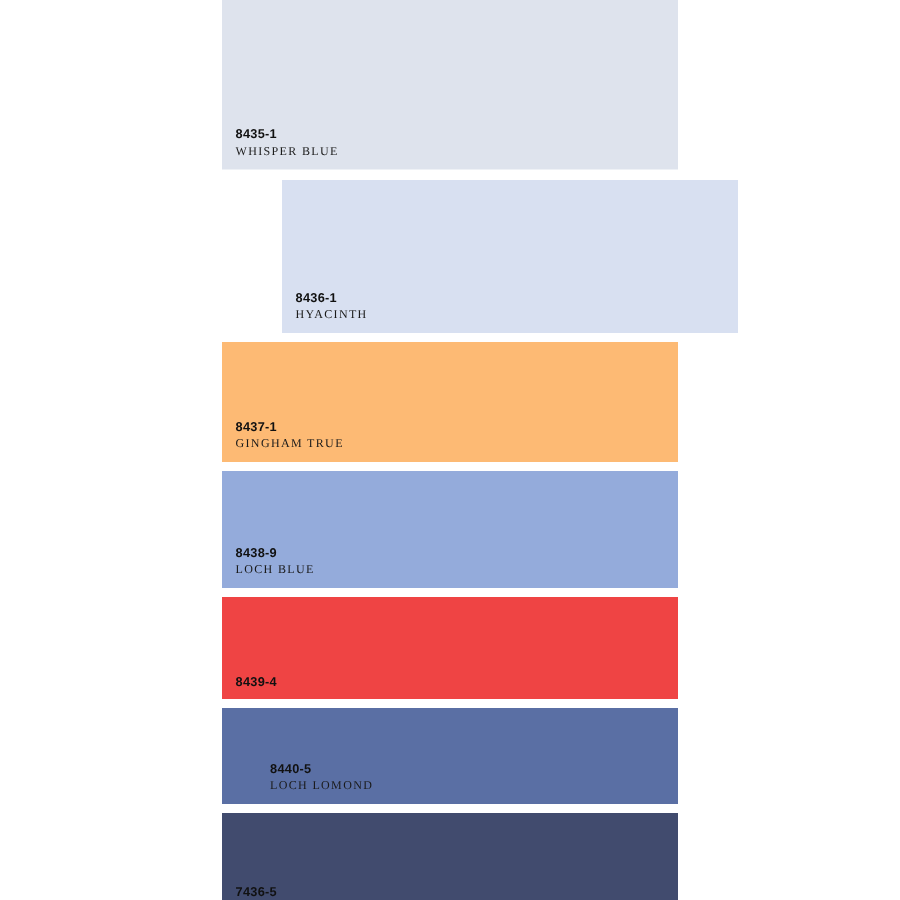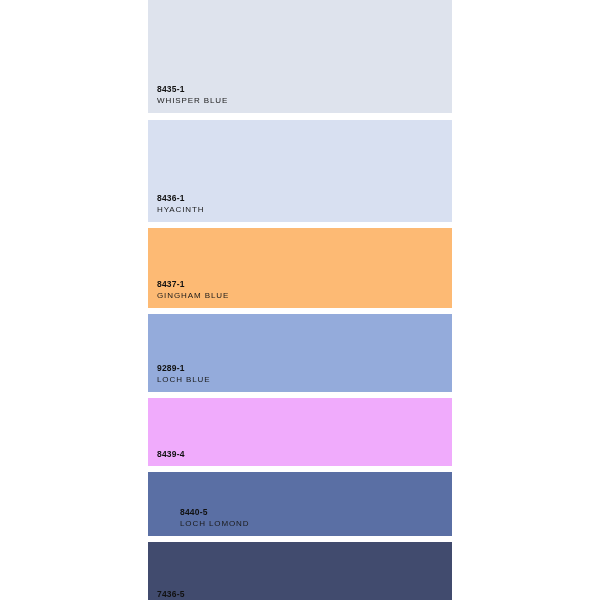--- a/index.html
+++ b/index.html
@@ -51,54 +51,55 @@
     white-space: nowrap;
   }
 
   .swatch-name {
     font-size: 8px;
     font-weight: normal;
     color: #1a1a1a;
     letter-spacing: 0.9px;
     line-height: 12px;
     white-space: nowrap;
+    font-family: Liberation Serif, serif;
   }
 
   .gap {
     flex: 0 0 auto;
     background: #ffffff;
     width: 100%;
   }
 </style>
 </head>
 <body>
 
 <div id="color-card">
   <div id="swatch-column">
       <div class="swatch" style="background: rgb(222, 227, 237); height: 113px;">
         <div class="swatch-code">8435-1</div>
         <div class="swatch-name">WHISPER BLUE</div>
       </div>
       <div class="gap" style="height: 7px;"></div>
-      <div class="swatch" style="background: rgb(216, 224, 241); height: 102px;">
+      <div class="swatch" style="background: rgb(216, 224, 241); height: 102px; margin-left: 40px;">
         <div class="swatch-code">8436-1</div>
         <div class="swatch-name">HYACINTH</div>
       </div>
       <div class="gap" style="height: 6px;"></div>
       <div class="swatch" style="background: #fdba74; height: 80px;">
         <div class="swatch-code">8437-1</div>
-        <div class="swatch-name">GINGHAM BLUE</div>
+        <div class="swatch-name">GINGHAM TRUE</div>
       </div>
       <div class="gap" style="height: 6px;"></div>
       <div class="swatch" style="background: rgb(148, 171, 219); height: 78px;">
-        <div class="swatch-code">9289-1</div>
+        <div class="swatch-code">8438-9</div>
         <div class="swatch-name">LOCH BLUE</div>
       </div>
       <div class="gap" style="height: 6px;"></div>
-      <div class="swatch" style="background: #f0abfc; height: 68px; gap: 16px;">
+      <div class="swatch" style="background: #ef4444; height: 68px; gap: 16px;">
         <div class="swatch-code">8439-4</div>
       </div>
       <div class="gap" style="height: 6px;"></div>
       <div class="swatch" style="background: rgb(90, 111, 164); height: 64px; padding-left: 32px;">
         <div class="swatch-code">8440-5</div>
         <div class="swatch-name">LOCH LOMOND</div>
       </div>
       <div class="gap" style="height: 6px;"></div>
       <div class="swatch" style="background: rgb(65, 75, 110); height: 64px;">
         <div class="swatch-code">7436-5</div>

